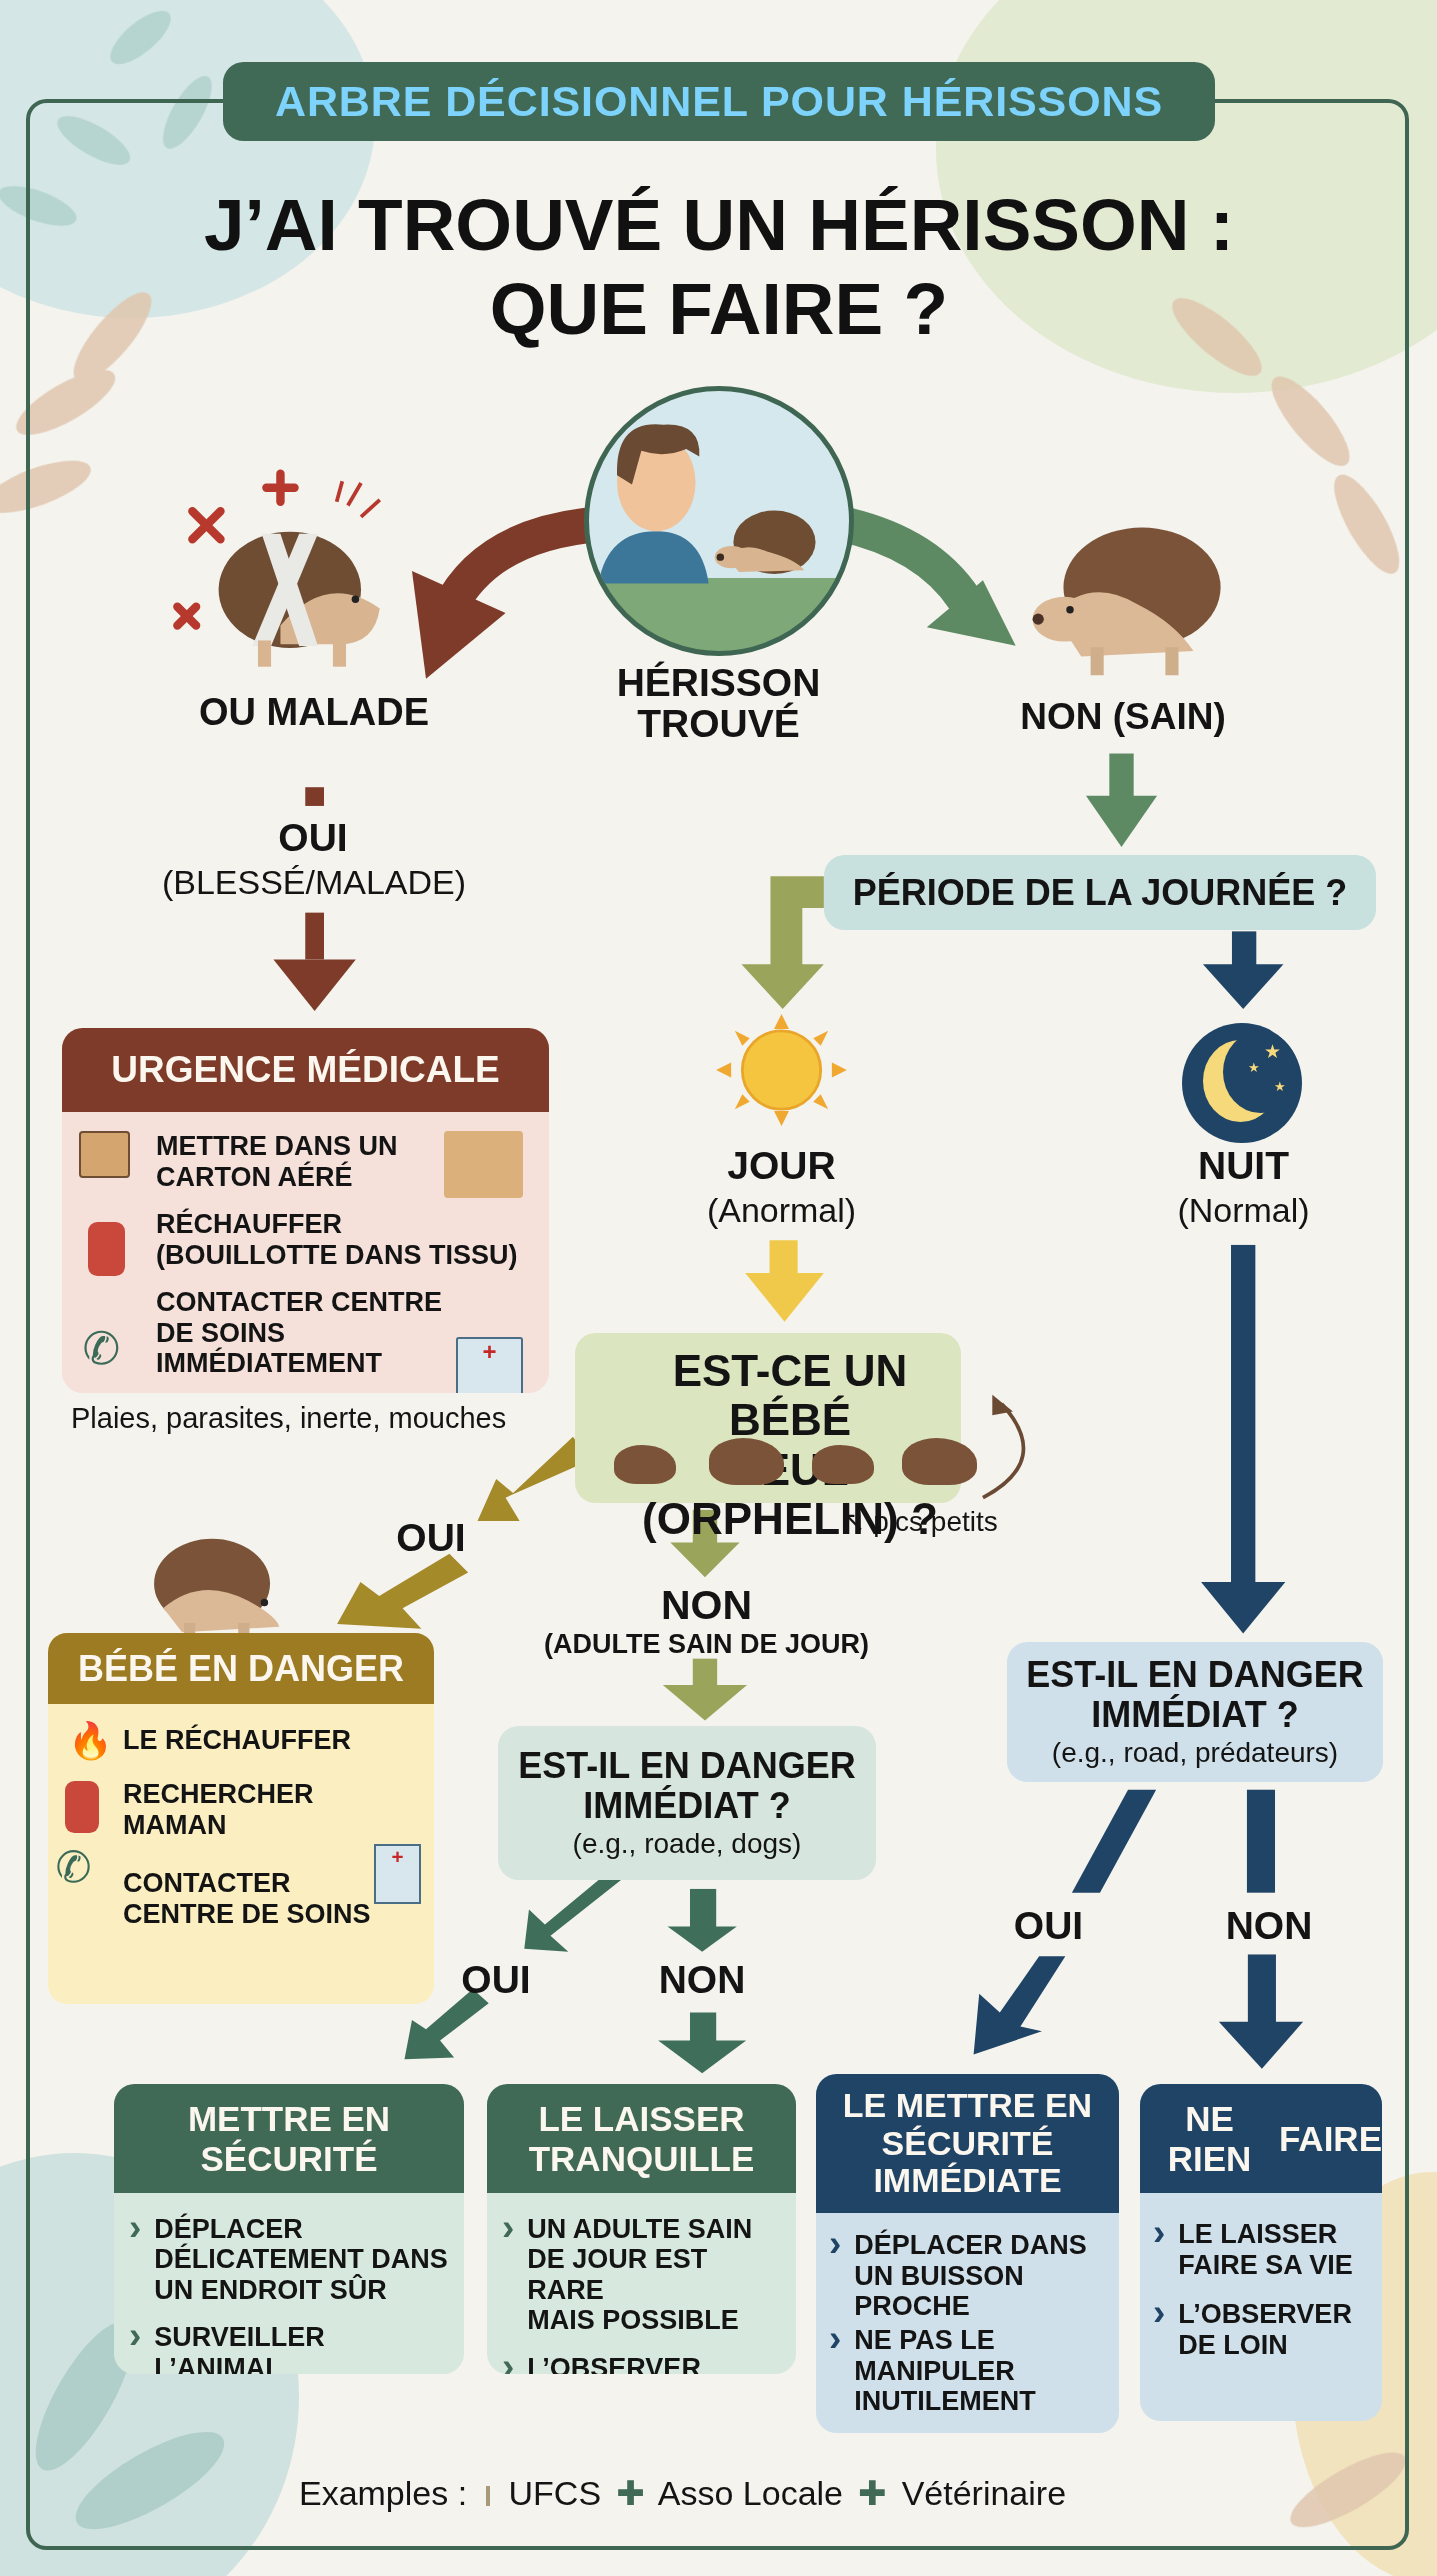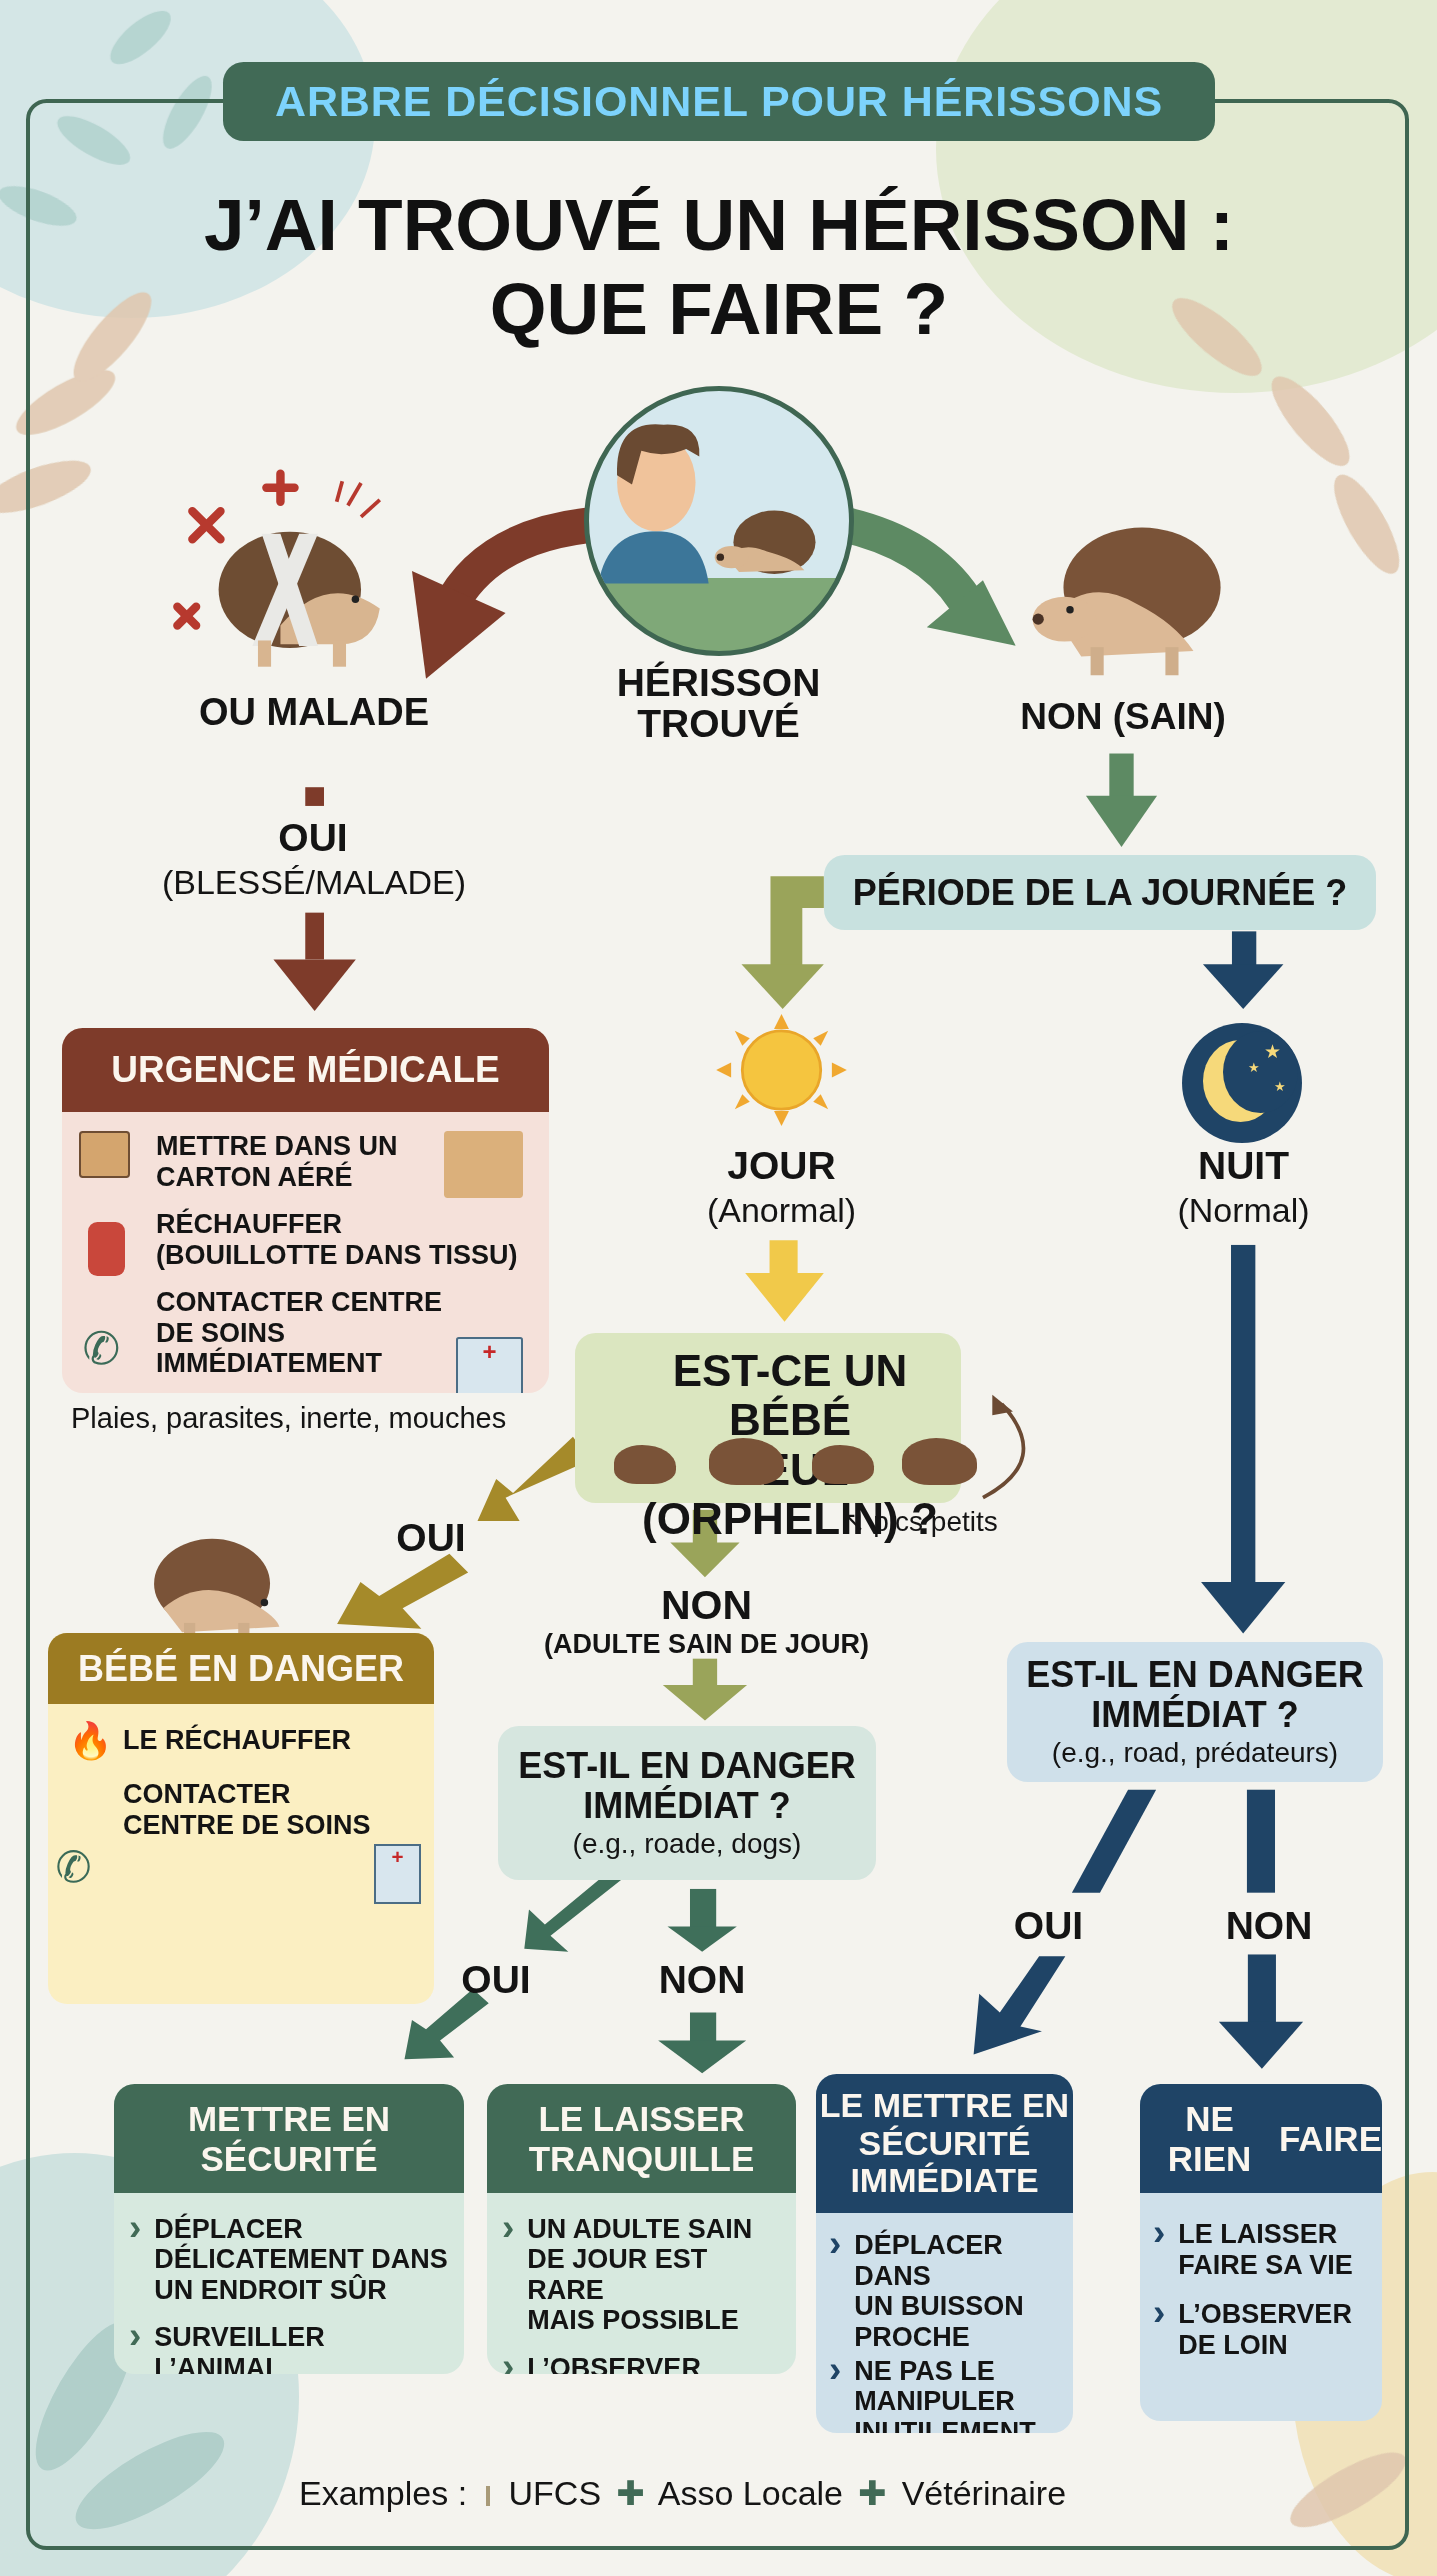--- a/index.html
+++ b/index.html
@@ -274,20 +274,24 @@
   <rect x="62" y="94" width="12" height="16" fill="#cfae8b"></rect>
     <rect x="120" y="94" width="12" height="16" fill="#cfae8b"></rect>
 </svg>
 <div class="box" style="left:48px;top:1633px;width:386px;height:371px;background:#fbefc2;border-radius:19px;">
   <div class="hdr" style="height:71px;background:#9c7b22;font-size:36px;">BÉBÉ EN DANGER</div>
   <div style="position:relative;padding:20.6px 13px 0 75px;">
     <div class="item" style="margin-bottom:24px;font-size:27px;">
       <span style="position:absolute;left:20.6px;top:17px;font-size:36px;color:#e8671e;">🔥</span>
       <div>LE RÉCHAUFFER</div>
     </div>
+    <div class="item" style="margin-bottom:28px;font-size:27px;">
+      <span style="position:absolute;left:17px;top:77px;width:34px;height:52px;background:#c9473b;border-radius:9.4px;"></span>
+      <div>RECHERCHER MAMAN</div>
+    </div>
     <div class="item" style="font-size:27px;">
       <span style="position:absolute;left:7.5px;top:139px;font-size:43px;color:#3b6b58;">✆</span>
       <div>
           <div>CONTACTER</div>
           <div>CENTRE DE SOINS</div>
         </div>
       <span style="position:absolute;right:13px;top:140px;width:47px;height:60px;background:#d8e6ee;border:2.8px solid #4b6d85;text-align:center;color:#c62828;font-weight:bold;font-size:20.6px;line-height:22.5px;">+</span>
     </div>
   </div>
 </div>
@@ -348,21 +352,21 @@
     </div>
     <div class="item">
       <span class="chev" style="color:#416a56;">›</span>
       <div>
           <div>L’OBSERVER</div>
         </div>
     </div>
   </div>
 </div>
 
-<div class="box" style="left:816px;top:2074px;width:257px;height:359px;background:#cfe0ea;">
+<div class="box" style="left:816px;top:2074px;width:303px;height:359px;background:#cfe0ea;">
   <div class="hdr" style="height:139px;background:#1f4466;font-size:34px;flex-direction:column;line-height:1.1;">
     <div>LE METTRE EN</div>
     <div>SÉCURITÉ</div>
     <div>IMMÉDIATE</div>
   </div>
   <div style="padding:17px 7.5px 0 13px;">
     <div class="item" style="margin-bottom:3.7px;">
       <span class="chev" style="color:#1f4466;">›</span>
       <div>
           <div>DÉPLACER DANS</div>

